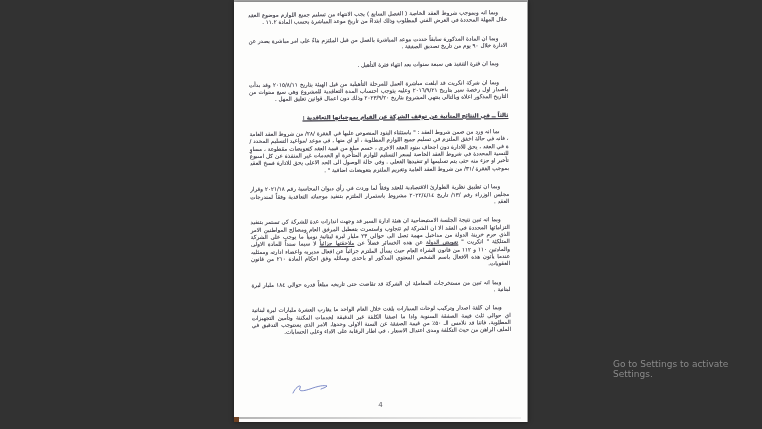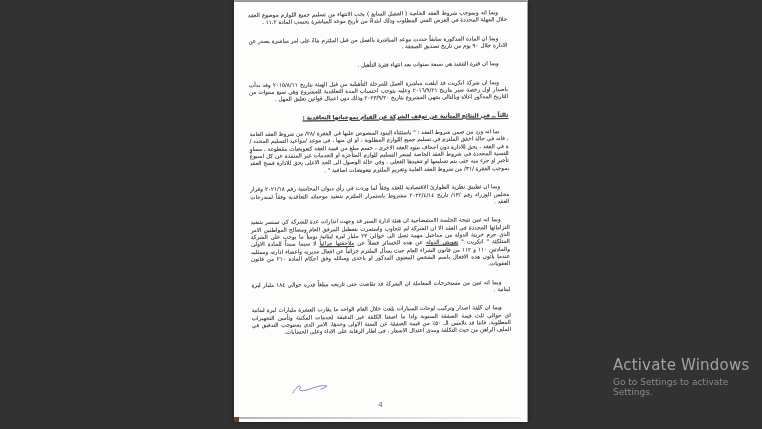--- a/index.html
+++ b/index.html
@@ -55,17 +55,16 @@
     <svg class="squiggle" viewBox="0 0 40 18">
       <path d="M3,13 C6,6 12,4 10,8 C8,12 14,11 20,9 C28,6 34,5 37,6 C35,8 33,8 31,9" fill="none" stroke="#5568b8" stroke-width="0.9" stroke-linecap="round" opacity="0.85"></path>
     </svg>
 
     <div class="page-number">4</div>
     <div class="scan-shadow"></div>
     <div class="corner-spot"></div>
   </div>
 
   <div class="watermark">
-    <div class="wm-title">Activate Windows</div>
     <div class="wm-sub">Go to Settings to activate Settings.</div>
   </div>
 
 </div>
 
 </body></html>

